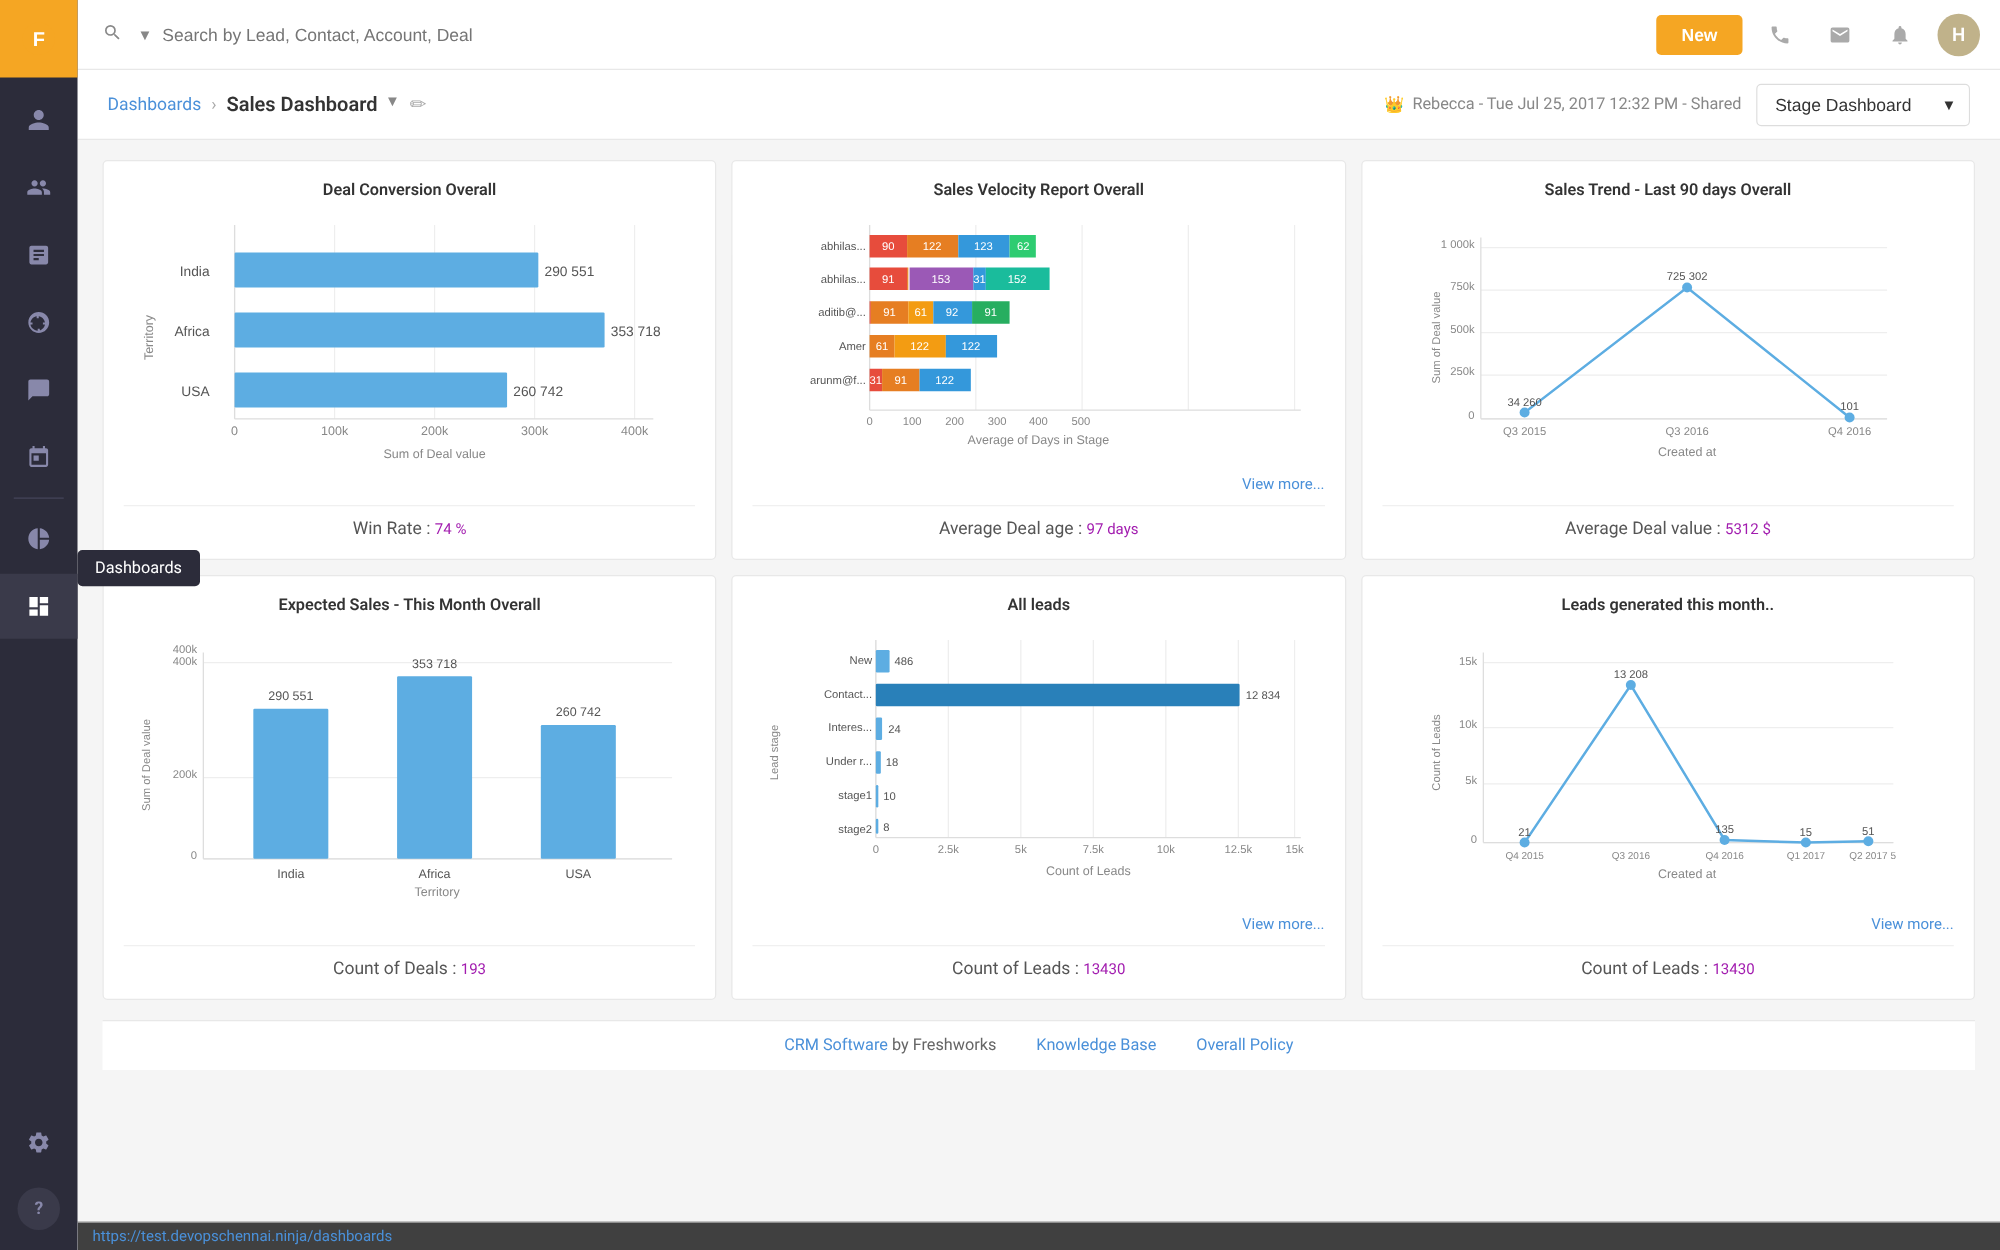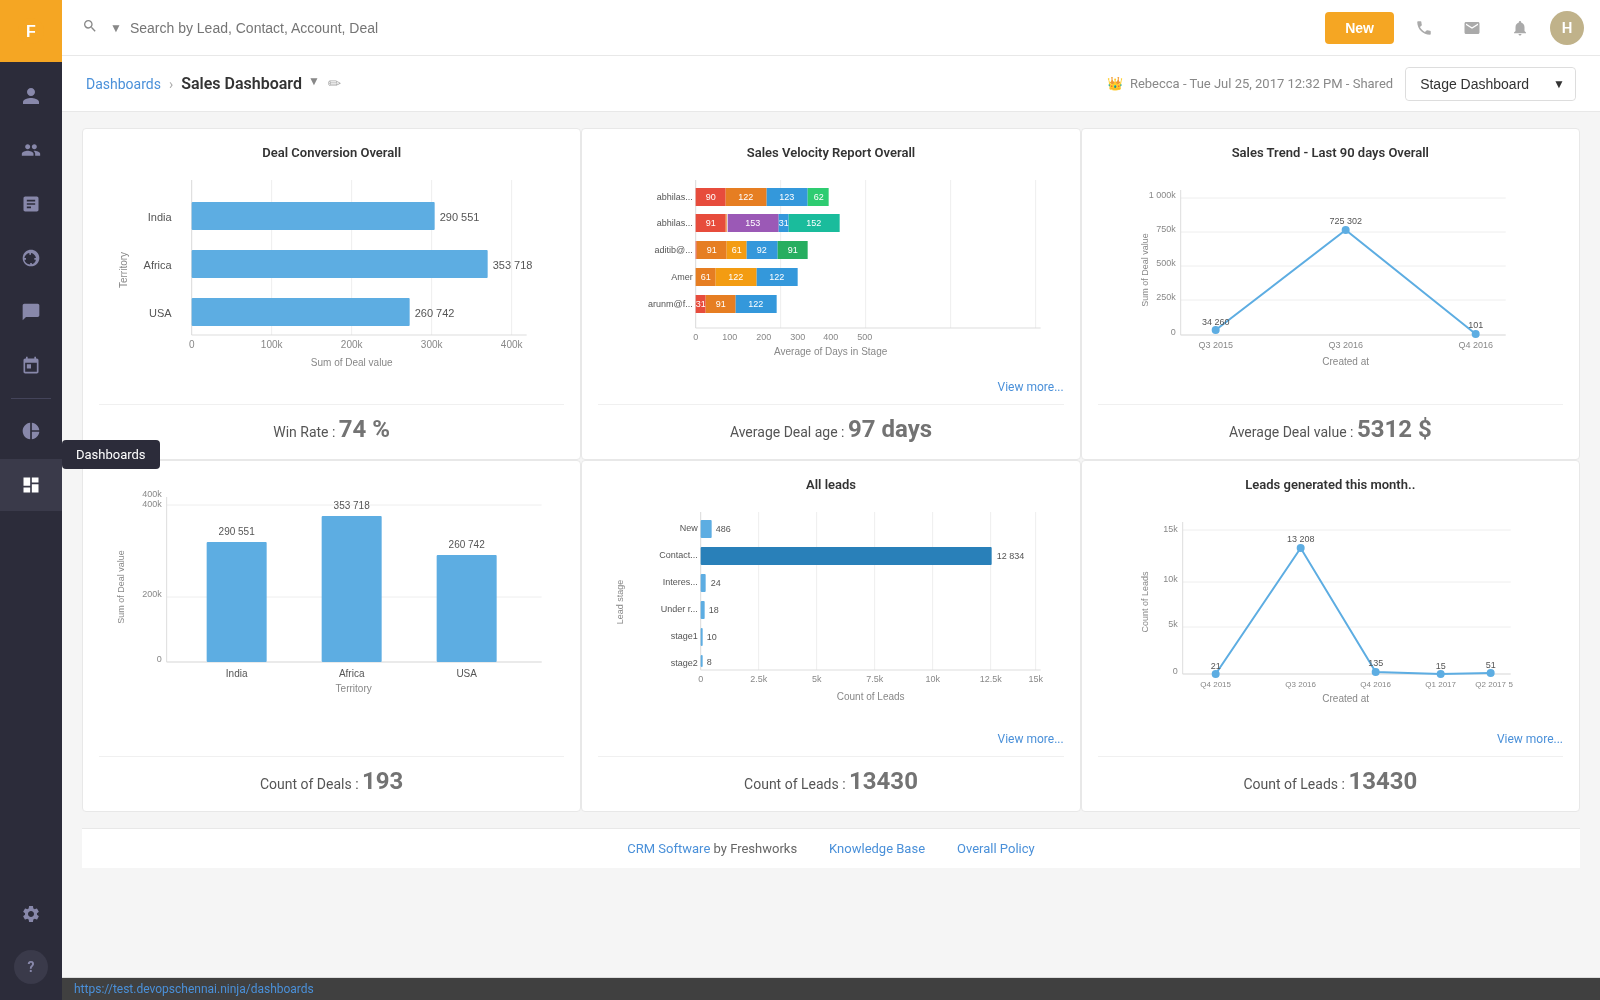--- a/index.html
+++ b/index.html
@@ -187,21 +187,21 @@
     
     .dashboard-content {
       flex: 1;
       overflow-y: auto;
       padding: 16px 20px;
       background: #f5f5f5;
     }
     .charts-grid {
       display: grid;
       grid-template-columns: 1fr 1fr 1fr;
-      gap: 0;
+      gap: 12px;
     }
     .chart-card {
       background: #fff;
       border-radius: 4px;
       border: 1px solid #e8e8e8;
       padding: 16px;
       display: flex;
       flex-direction: column;
     }
     .chart-title {
@@ -218,23 +218,23 @@
     }
     .stat-line {
       text-align: center;
       font-size: 14px;
       color: #555;
       margin-top: 10px;
       padding-top: 10px;
       border-top: 1px solid #f0f0f0;
     }
     .stat-value {
-      font-size: 24px;
-      font-weight: 700;
-      color: #737373;
+      font-size: 12px;
+      font-weight: 400;
+      color: #a21caf;
     }
     .view-more {
       color: #4a90d9;
       font-size: 12px;
       cursor: pointer;
       text-align: right;
       margin-top: 6px;
     }
 
     
@@ -567,20 +567,21 @@
             <text x="210" y="195" font-size="10" fill="#888" text-anchor="middle">Created at</text>
           </svg>
         </div>
         <div class="stat-line">
           <span>Average Deal value :</span>
           <span class="stat-value">5312 $</span>
         </div>
       </div>
 
       <div class="chart-card">
+        <div class="chart-title">Expected Sales - This Month Overall</div>
         <div class="chart-area">
           <svg width="100%" height="220" viewBox="0 0 440 220">
 
             <text x="12" y="110" font-size="9" fill="#888" text-anchor="middle" transform="rotate(-90,12,110)">Sum of Deal value</text>
 
             <text x="50" y="185" font-size="9" fill="#888" text-anchor="end">0</text>
             <text x="50" y="120" font-size="9" fill="#888" text-anchor="end">200k</text>
             <text x="50" y="30" font-size="9" fill="#888" text-anchor="end">400k</text>
 
             <text x="50" y="20" font-size="9" fill="#888" text-anchor="end">400k</text>

